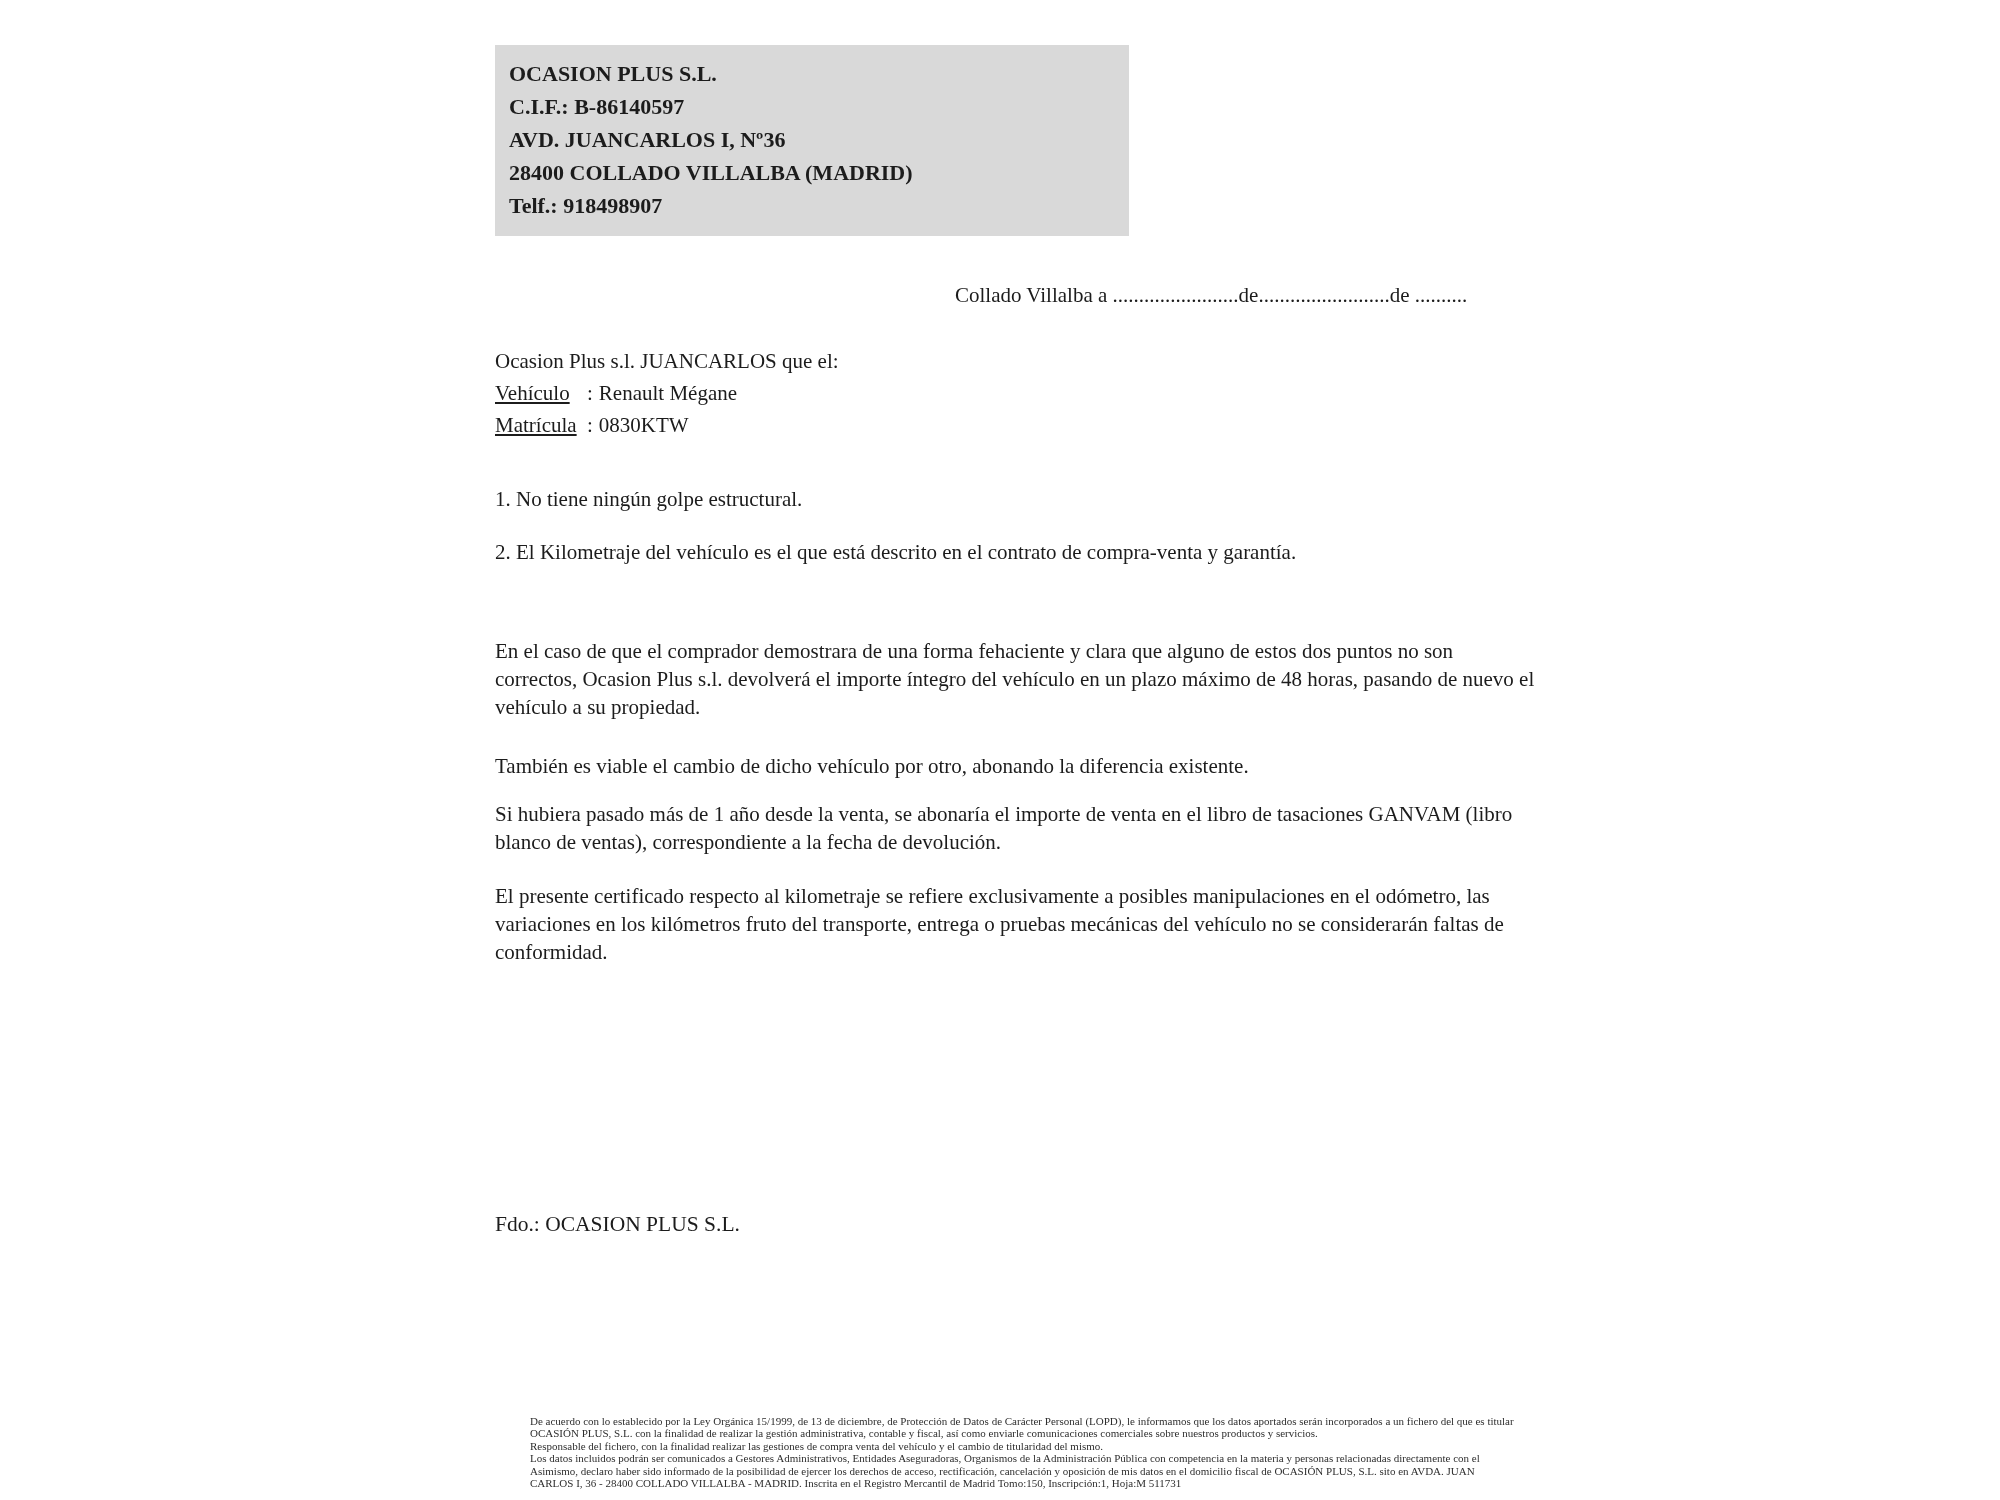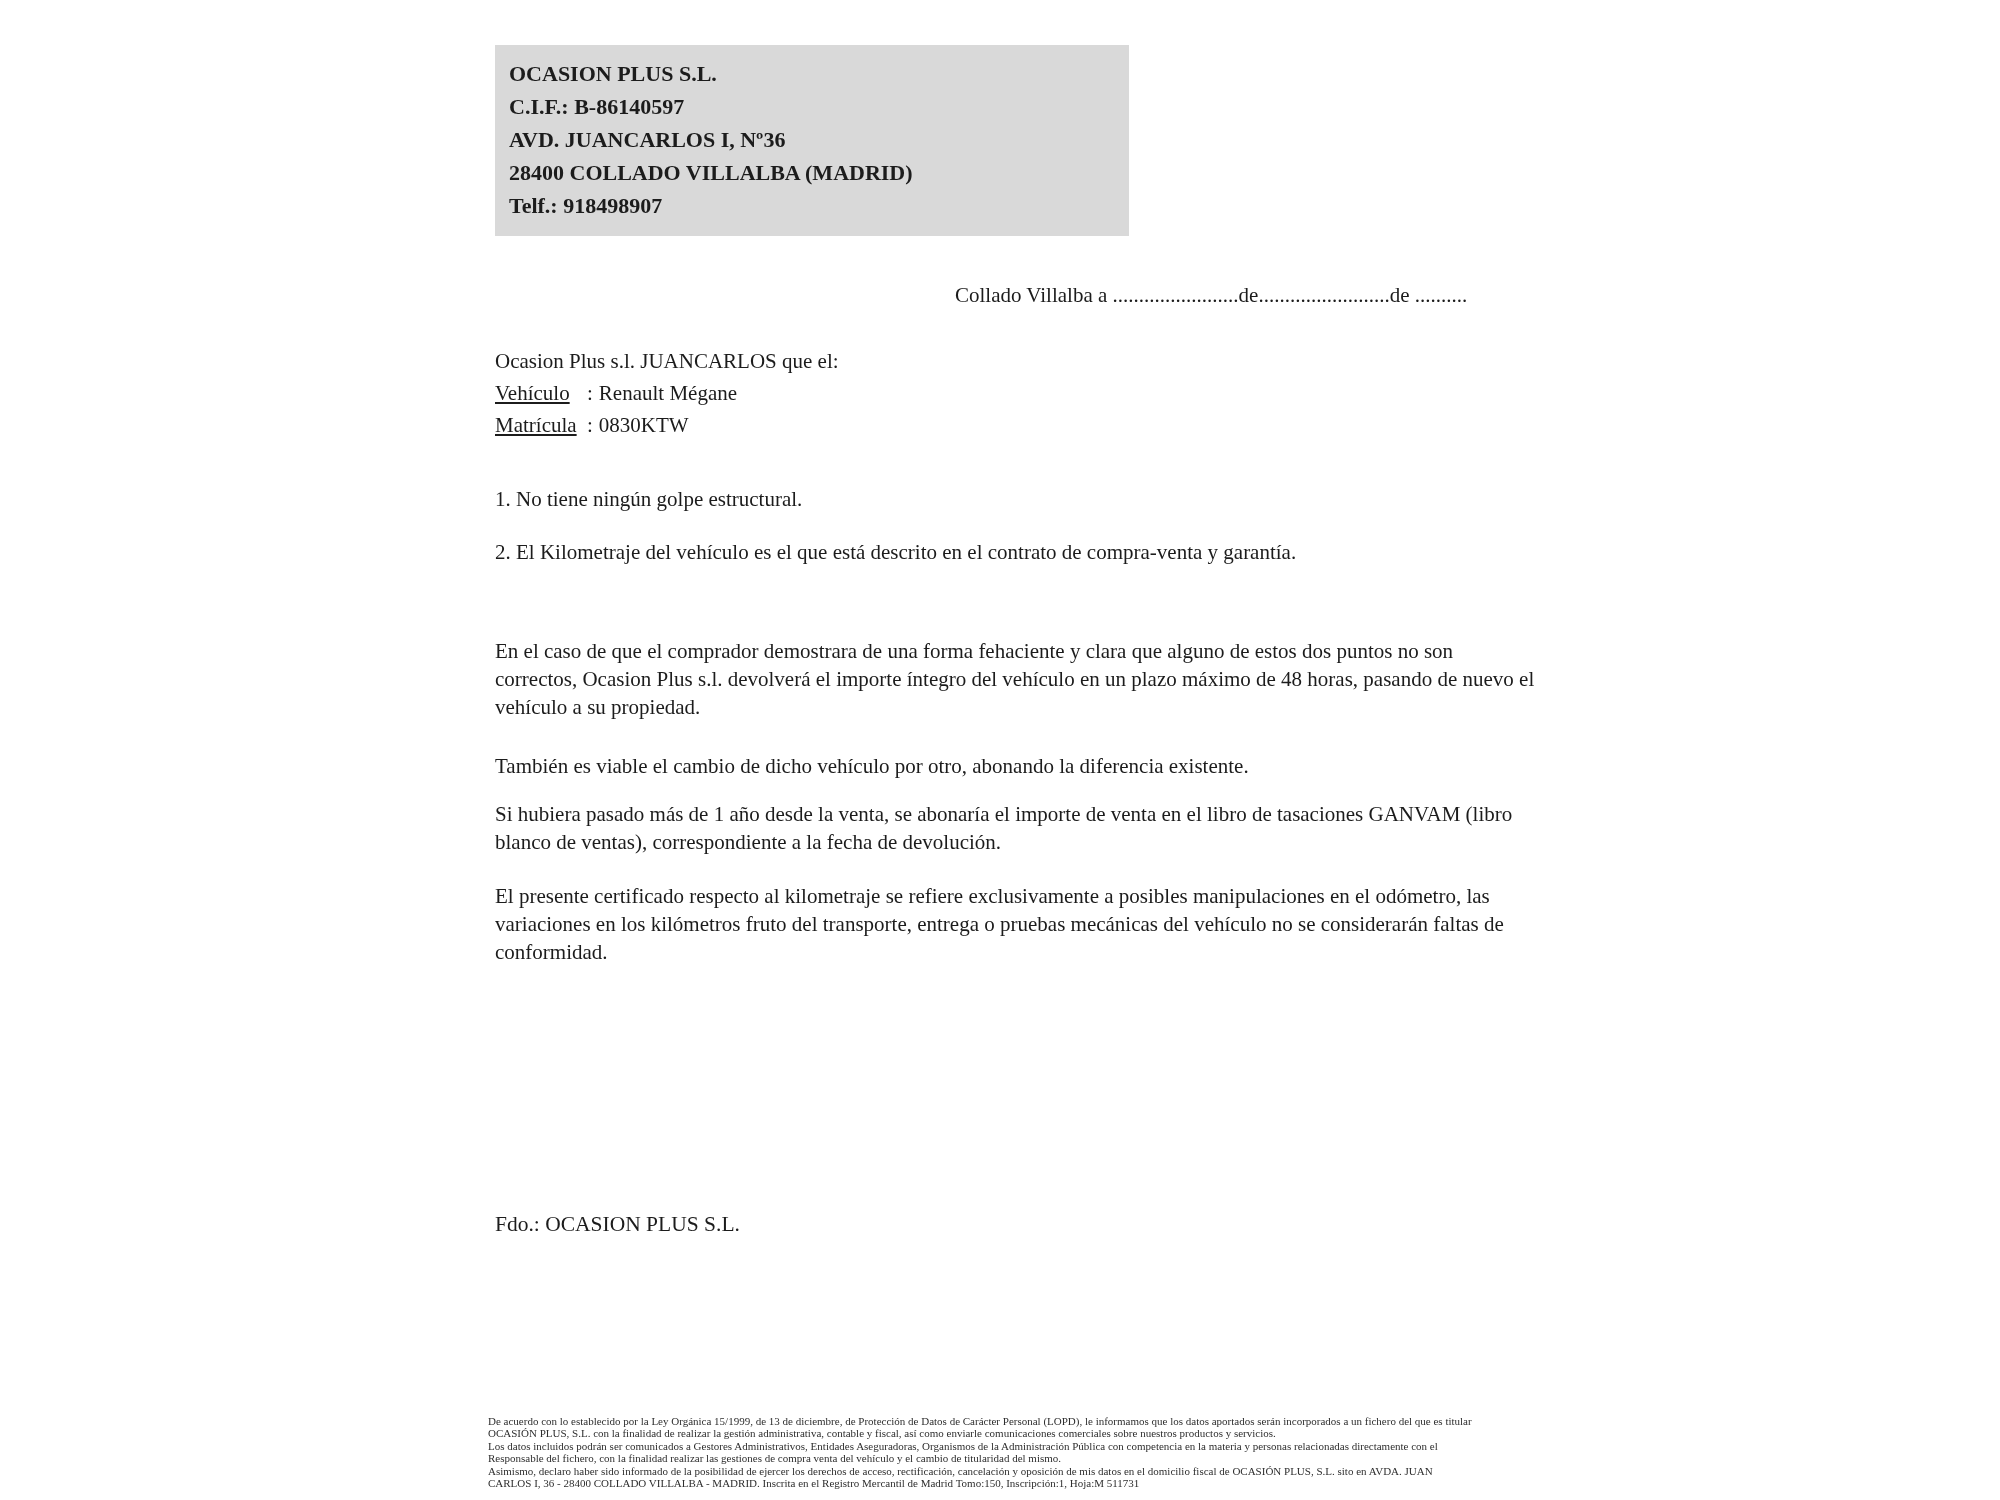--- a/index.html
+++ b/index.html
@@ -85,21 +85,21 @@
   
   .legal-footer {
     position: absolute;
     left: 488px;
     top: 1415px;
     width: 1500px;
     font-size: 11px;
     line-height: 12.4px;
     color: #2e2e2e;
   }
-  .legal-line { white-space: nowrap; }
+  .legal-line { white-space: nowrap; margin-left: 42px; }
 </style>
 </head>
 <body>
 
 <div class="page">
 
   <div class="letterhead">
     <div>OCASION PLUS S.L.</div>
     <div>C.I.F.: B-86140597</div>
     <div>AVD. JUANCARLOS I, Nº36</div>
@@ -125,19 +125,19 @@
   <div class="para para-1">En el caso de que el comprador demostrara de una forma fehaciente y clara que alguno de estos dos puntos no son correctos, Ocasion Plus s.l. devolverá el importe íntegro del vehículo en un plazo máximo de 48 horas, pasando de nuevo el vehículo a su propiedad.</div>
   <div class="para para-2">También es viable el cambio de dicho vehículo por otro, abonando la diferencia existente.</div>
   <div class="para para-3">Si hubiera pasado más de 1 año desde la venta, se abonaría el importe de venta en el libro de tasaciones GANVAM (libro blanco de ventas), correspondiente a la fecha de devolución.</div>
   <div class="para para-4">El presente certificado respecto al kilometraje se refiere exclusivamente a posibles manipulaciones en el odómetro, las variaciones en los kilómetros fruto del transporte, entrega o pruebas mecánicas del vehículo no se considerarán faltas de conformidad.</div>
 
   <div class="signature">Fdo.: OCASION PLUS S.L.</div>
 
   <div class="legal-footer">
     <div class="legal-line">De acuerdo con lo establecido por la Ley Orgánica 15/1999, de 13 de diciembre, de Protección de Datos de Carácter Personal (LOPD), le informamos que los datos aportados serán incorporados a un fichero del que es titular</div>
     <div class="legal-line">OCASIÓN PLUS, S.L. con la finalidad de realizar la gestión administrativa, contable y fiscal, así como enviarle comunicaciones comerciales sobre nuestros productos y servicios.</div>
+    <div class="legal-line">Responsable del fichero, con la finalidad realizar las gestiones de compra venta del vehículo y el cambio de titularidad del mismo.</div>
     <div class="legal-line">Los datos incluidos podrán ser comunicados a Gestores Administrativos, Entidades Aseguradoras, Organismos de la Administración Pública con competencia en la materia y personas relacionadas directamente con el</div>
-    <div class="legal-line">Responsable del fichero, con la finalidad realizar las gestiones de compra venta del vehículo y el cambio de titularidad del mismo.</div>
     <div class="legal-line">Asimismo, declaro haber sido informado de la posibilidad de ejercer los derechos de acceso, rectificación, cancelación y oposición de mis datos en el domicilio fiscal de OCASIÓN PLUS, S.L. sito en AVDA. JUAN</div>
     <div class="legal-line">CARLOS I, 36 - 28400 COLLADO VILLALBA - MADRID. Inscrita en el Registro Mercantil de Madrid Tomo:150, Inscripción:1, Hoja:M 511731</div>
   </div>
 
 </div>
 
 </body></html>

